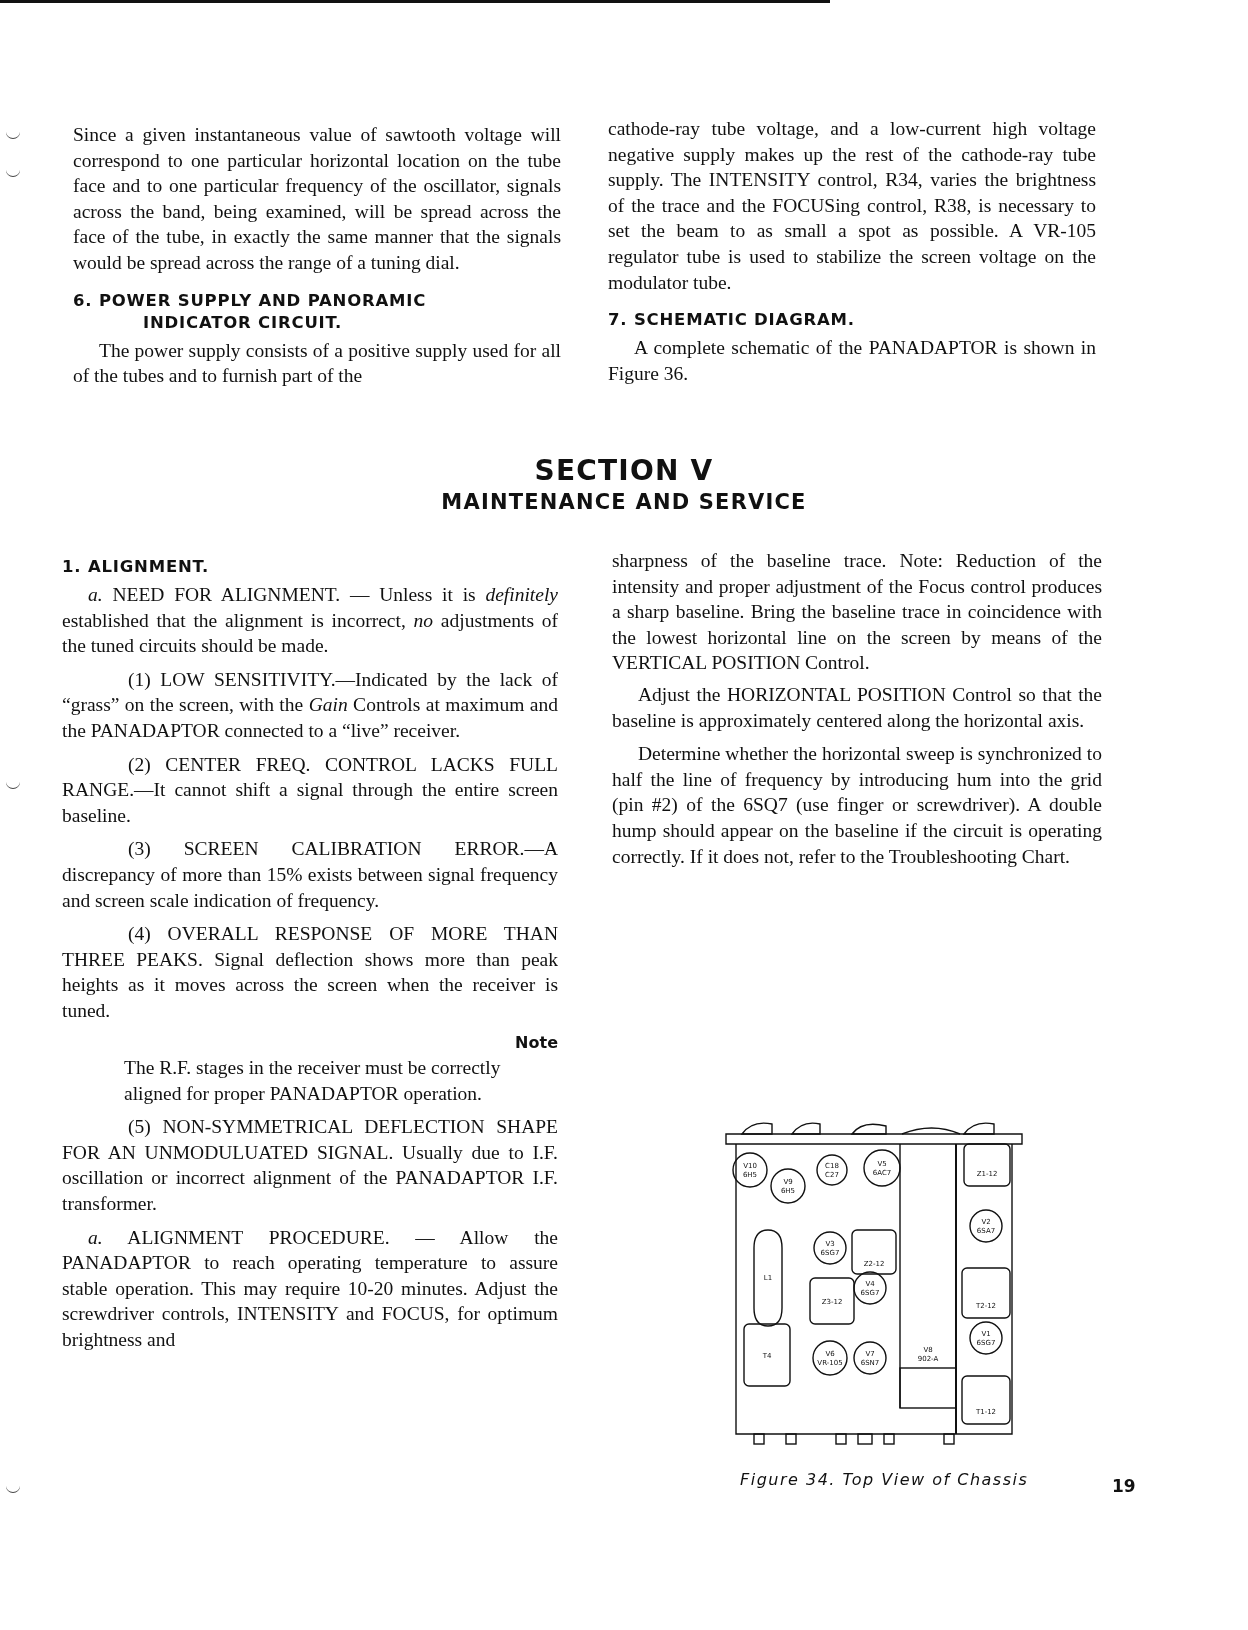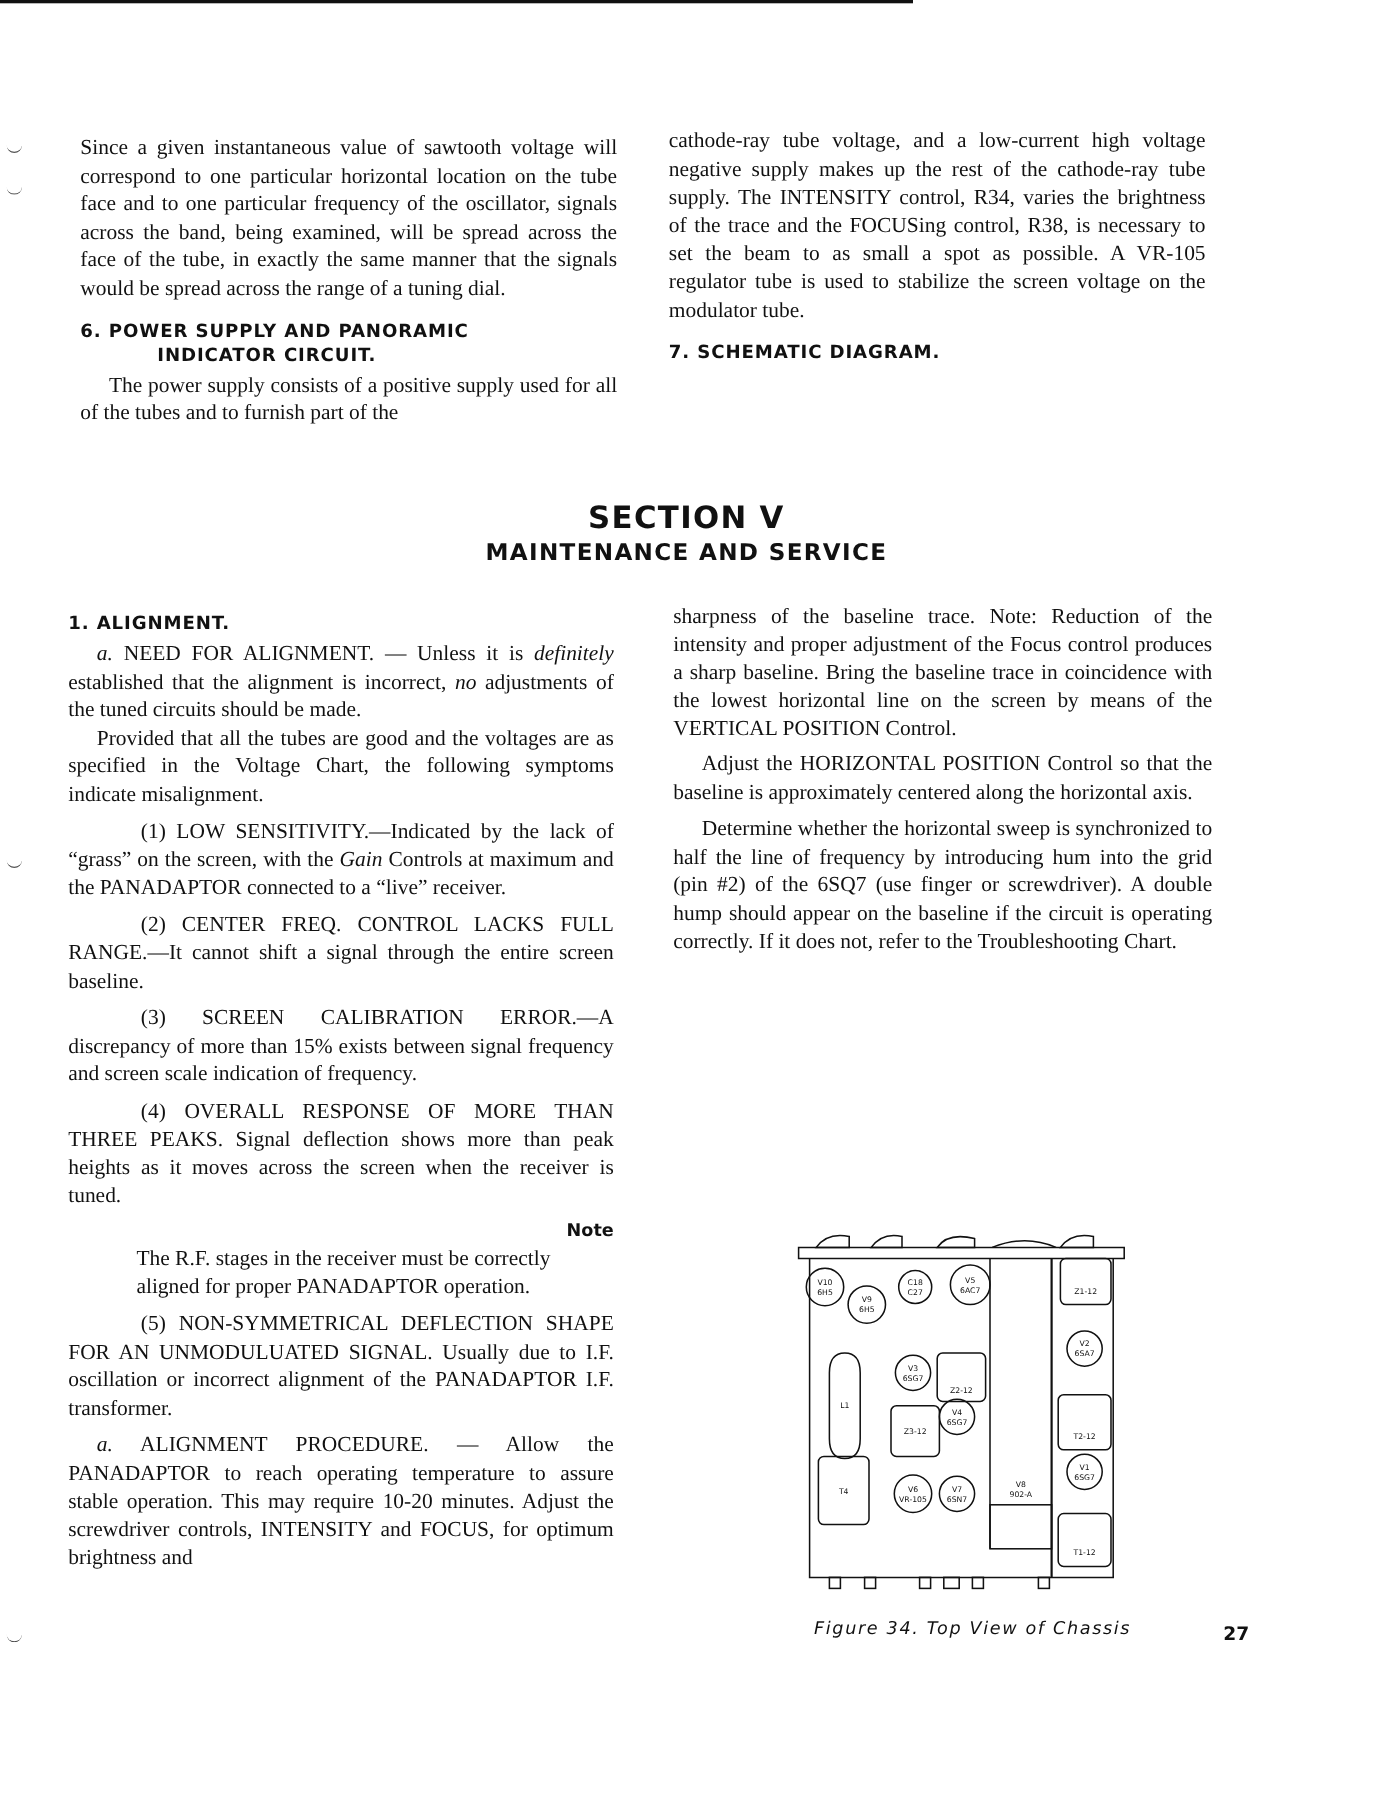--- a/index.html
+++ b/index.html
@@ -33,29 +33,29 @@
   <p class="hd">
     <span>6. POWER SUPPLY AND PANORAMIC</span>
     <span class="cont">INDICATOR CIRCUIT.</span>
   </p>
   <p class="ind">The power supply consists of a positive supply used for all of the tubes and to furnish part of the</p>
 </div>
 
 <div class="col" style="left:608px; top:116px; width:488px;">
   <p>cathode-ray tube voltage, and a low-current high voltage negative supply makes up the rest of the cathode-ray tube supply. The INTENSITY control, R34, varies the brightness of the trace and the FOCUSing control, R38, is necessary to set the beam to as small a spot as possible. A VR-105 regulator tube is used to stabilize the screen voltage on the modulator tube.</p>
   <p class="hd">7. SCHEMATIC DIAGRAM.</p>
+  <p class="ind">A complete schematic of the PANADAPTOR is shown in Figure 36.</p>
 </div>
 
 <div class="sec" style="top:454px; font-size:28px;">SECTION V</div>
 <div class="sec" style="top:490px; font-size:21px;">MAINTENANCE AND SERVICE</div>
 
 <div class="col" style="left:62px; top:556px; width:496px;">
   <p class="hd" style="margin-top:0 !important;">1. ALIGNMENT.</p>
   <p class="ind"><span class="i">a.</span><span> NEED FOR ALIGNMENT. — Unless it is </span><span class="i">definitely</span><span> established that the alignment is incorrect, </span><span class="i">no</span><span> adjustments of the tuned circuits should be made.</span></p>
-  <p class="ind">Provided that all the tubes are good and the voltages are as specified in the Voltage Chart, the following symptoms indicate misalignment.</p>
   <p class="ind2"><span>(1) LOW SENSITIVITY.—Indicated by the lack of “grass” on the screen, with the </span><span class="i">Gain</span><span> Controls at maximum and the PANADAPTOR connected to a “live” receiver.</span></p>
   <p class="ind2">(2) CENTER FREQ. CONTROL LACKS FULL RANGE.—It cannot shift a signal through the entire screen baseline.</p>
   <p class="ind2">(3) SCREEN CALIBRATION ERROR.—A discrepancy of more than 15% exists between signal frequency and screen scale indication of frequency.</p>
   <p class="ind2">(4) OVERALL RESPONSE OF MORE THAN THREE PEAKS. Signal deflection shows more than peak heights as it moves across the screen when the receiver is tuned.</p>
   <p class="note-title">Note</p>
   <p class="note-body">The R.F. stages in the receiver must be correctly aligned for proper PANADAPTOR operation.</p>
   <p class="ind2">(5) NON-SYMMETRICAL DEFLECTION SHAPE FOR AN UNMODULUATED SIGNAL. Usually due to I.F. oscillation or incorrect alignment of the PANADAPTOR I.F. transformer.</p>
   <p class="ind" style="margin-top:8px;"><span class="i">a.</span><span> ALIGNMENT PROCEDURE. — Allow the PANADAPTOR to reach operating temperature to assure stable operation. This may require 10-20 minutes. Adjust the screwdriver controls, INTENSITY and FOCUS, for optimum brightness and</span></p>
 </div>
 
@@ -138,18 +138,18 @@
       <text x="150" y="158">Z2-12</text>
     <text x="108" y="196">Z3-12</text>
       <text x="262" y="200">T2-12</text>
     <text x="262" y="306">T1-12</text>
       <text x="44" y="172">L1</text>
     <text x="43" y="250">T4</text>
   </g>
 </svg>
 
 <div class="caption">Figure 34. Top View of Chassis</div>
-<div class="pagenum">27</div>
+<div class="pagenum">19</div>
 
 <div class="mark" style="left:6px; top:130px;"></div>
 <div class="mark" style="left:6px; top:168px;"></div>
 <div class="mark" style="left:6px; top:780px;"></div>
 <div class="mark" style="left:6px; top:1484px;"></div>
 
 </body></html>

